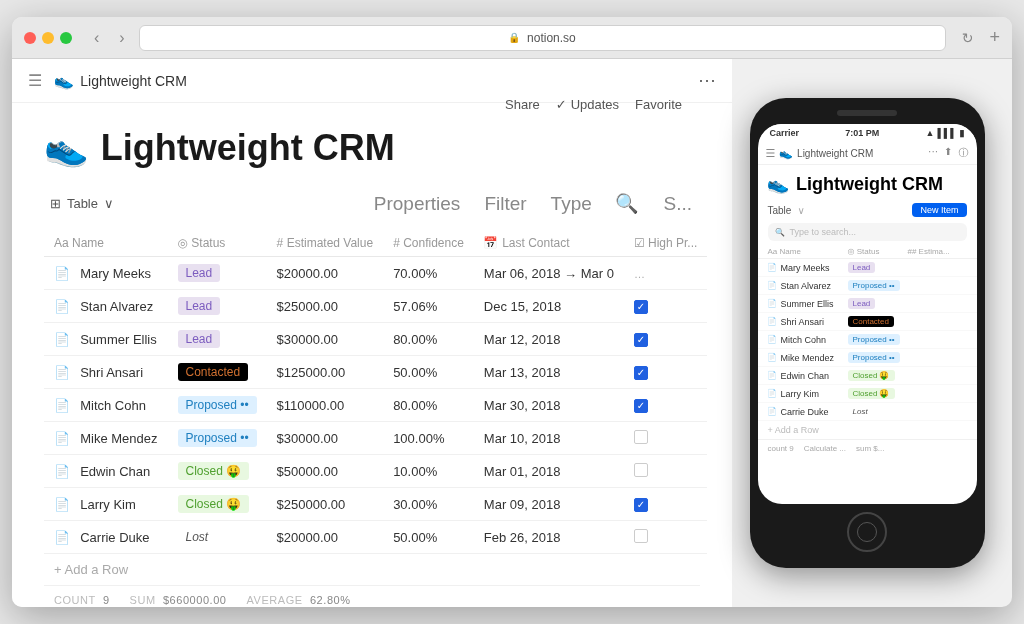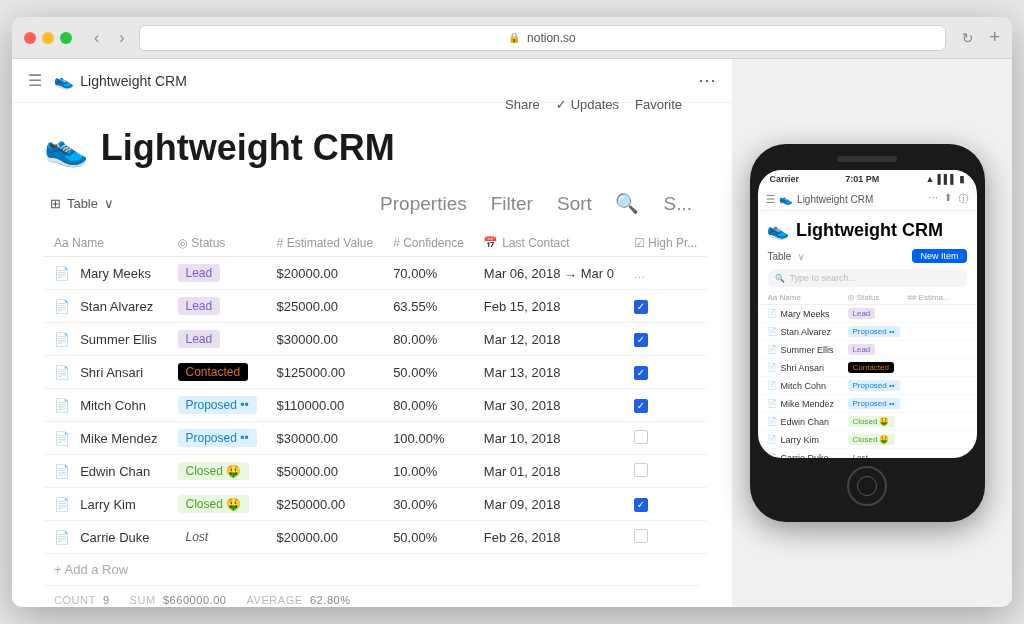--- a/index.html
+++ b/index.html
@@ -305,21 +305,21 @@
       flex-shrink: 0;
       margin-right: 10px;
       display: flex;
       align-items: center;
       justify-content: center;
       padding: 10px 0;
     }
 
     .phone-outer {
       width: 235px;
-      height: 378px;
+      height: 470px;
       background: #1a1a1a;
       border-radius: 36px;
       padding: 12px 8px;
       box-shadow: 0 8px 30px rgba(0,0,0,0.4);
       display: flex;
       flex-direction: column;
       position: relative;
     }
 
     .phone-speaker {
@@ -528,21 +528,21 @@
 
         <div class="table-toolbar">
           <button class="table-view-btn">
             <span>⊞</span>
             <span>Table</span>
             <span>∨</span>
           </button>
           <div class="toolbar-spacer"></div>
           <span class="toolbar-action">Properties</span>
           <span class="toolbar-action">Filter</span>
-          <span class="toolbar-action">Sort</span>
+          <span class="toolbar-action">Type</span>
           <span class="toolbar-action">🔍</span>
           <span class="toolbar-action">S...</span>
         </div>
 
         <table class="crm-table">
           <thead>
             <tr>
               <th><span style="color:#999">Aa</span> Name</th>
               <th><span style="color:#999">◎</span> Status</th>
               <th><span style="color:#999">#</span> Estimated Value</th>
@@ -571,22 +571,22 @@
       <td>
         <div class="name-cell">
           <span class="row-icon">📄</span>
           <span>Stan Alvarez</span>
         </div>
       </td>
       <td>
         <span class="status-badge badge-lead">Lead</span>
       </td>
       <td>$25000.00</td>
-      <td>63.55%</td>
-      <td>Feb 15, 2018</td>
+      <td>57.06%</td>
+      <td>Dec 15, 2018</td>
       <td><span class="checkbox checked">✓</span></td>
     </tr>
               <tr>
       <td>
         <div class="name-cell">
           <span class="row-icon">📄</span>
           <span>Summer Ellis</span>
         </div>
       </td>
       <td>

